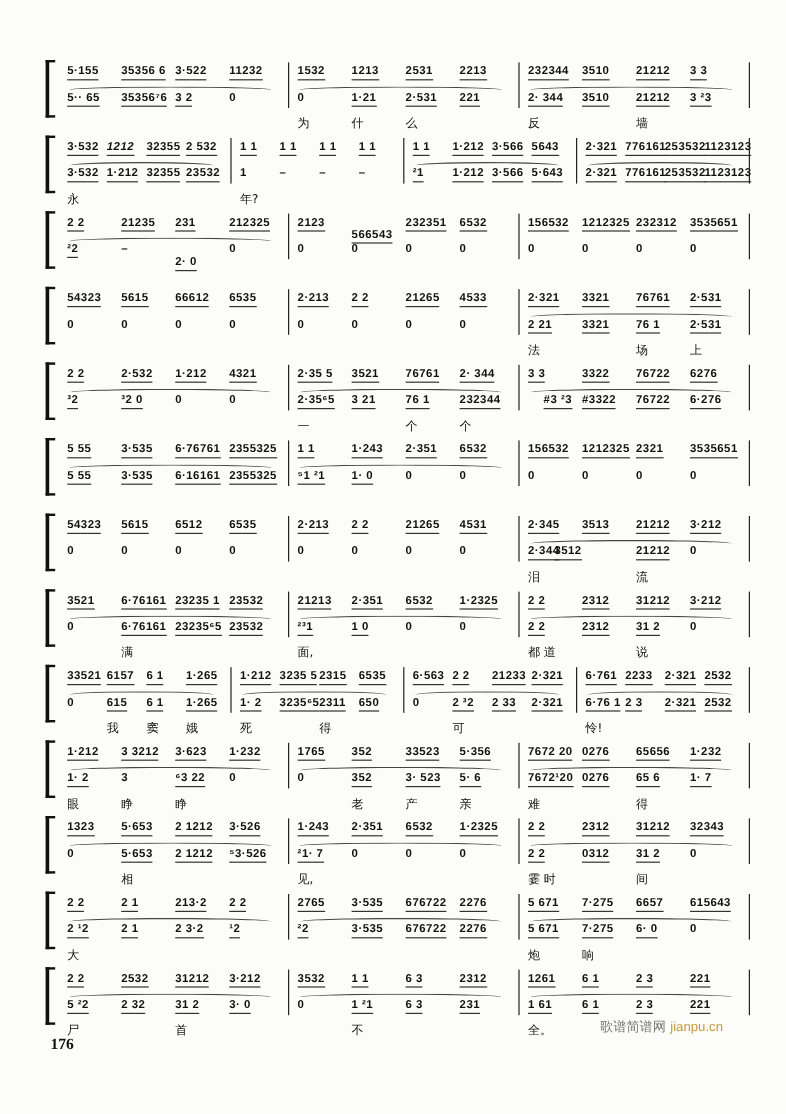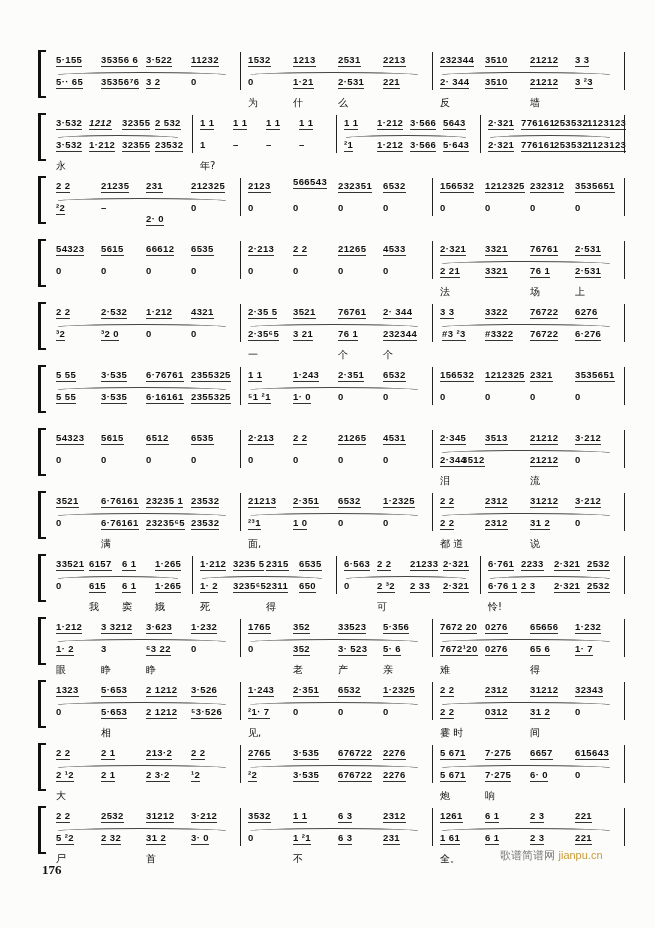--- a/index.html
+++ b/index.html
@@ -124,21 +124,21 @@
       <span class="mcell" style="left: 63px; top: 4px;"><span class="u">21235</span></span>
       <span class="mcell" style="left: 108px; top: 4px;"><span class="u">231</span></span>
       <span class="mcell" style="left: 153px; top: 4px;"><span class="u">212325</span></span>
       <span class="mcell" style="left: 18px; top: 26px;"><span class="u">²2</span></span>
       <span class="mcell" style="left: 63px; top: 26px;"><span>–</span></span>
       <span class="mcell" style="left: 108px; top: 37px;"><span class="u">2· 0</span></span>
       <span class="mcell" style="left: 153px; top: 26px;"><span>0</span></span>
       <div class="slur" style="left: 20px; width: 168px; top: 22px;"></div>
       <div class="barline" style="left: 202px;"></div>
       <span class="mcell" style="left: 210px; top: 4px;"><span class="u">2123</span></span>
-      <span class="mcell" style="left: 255px; top: 0;"><span class="u">566543</span></span>
+      <span class="mcell" style="left: 255px; top: 14px;"><span class="u">566543</span></span>
       <span class="mcell" style="left: 300px; top: 4px;"><span class="u">232351</span></span>
       <span class="mcell" style="left: 345px; top: 4px;"><span class="u">6532</span></span>
       <span class="mcell" style="left: 210px; top: 26px;"><span>0</span></span>
       <span class="mcell" style="left: 255px; top: 26px;"><span>0</span></span>
       <span class="mcell" style="left: 300px; top: 26px;"><span>0</span></span>
       <span class="mcell" style="left: 345px; top: 26px;"><span>0</span></span>
       <div class="barline" style="left: 394px;"></div>
       <span class="mcell" style="left: 402px; top: 4px;"><span class="u">156532</span></span>
       <span class="mcell" style="left: 447px; top: 4px;"><span class="u">1212325</span></span>
       <span class="mcell" style="left: 492px; top: 4px;"><span class="u">232312</span></span>
@@ -205,21 +205,21 @@
       <span class="mcell" style="left: 345px; top: 26px;"><span class="u">232344</span></span>
       <span class="lyric" style="left: 210px; top: 46px;">一</span>
       <span class="lyric" style="left: 300px; top: 46px;">个</span>
       <span class="lyric" style="left: 345px; top: 46px;">个</span>
       <div class="slur" style="left: 212px; width: 168px; top: 22px;"></div>
       <div class="barline" style="left: 394px;"></div>
       <span class="mcell" style="left: 402px; top: 4px;"><span class="u">3 3</span></span>
       <span class="mcell" style="left: 447px; top: 4px;"><span class="u">3322</span></span>
       <span class="mcell" style="left: 492px; top: 4px;"><span class="u">76722</span></span>
       <span class="mcell" style="left: 537px; top: 4px;"><span class="u">6276</span></span>
-      <span class="mcell" style="left: 404px; top: 26px;"><span class="u">#3 ²3</span></span>
+      <span class="mcell" style="left: 415px; top: 26px;"><span class="u">#3 ²3</span></span>
       <span class="mcell" style="left: 447px; top: 26px;"><span class="u">#3322</span></span>
       <span class="mcell" style="left: 492px; top: 26px;"><span class="u">76722</span></span>
       <span class="mcell" style="left: 537px; top: 26px;"><span class="u">6·276</span></span>
       <div class="slur" style="left: 404px; width: 168px; top: 22px;"></div>
       <div class="endbar" style="left: 586px;"></div>
     </div>
     <div class="system" style="top: 365px;">
       <div class="brace"></div>
       <span class="mcell" style="left: 18px; top: 4px;"><span class="u">5 55</span></span>
       <span class="mcell" style="left: 63px; top: 4px;"><span class="u">3·535</span></span>

